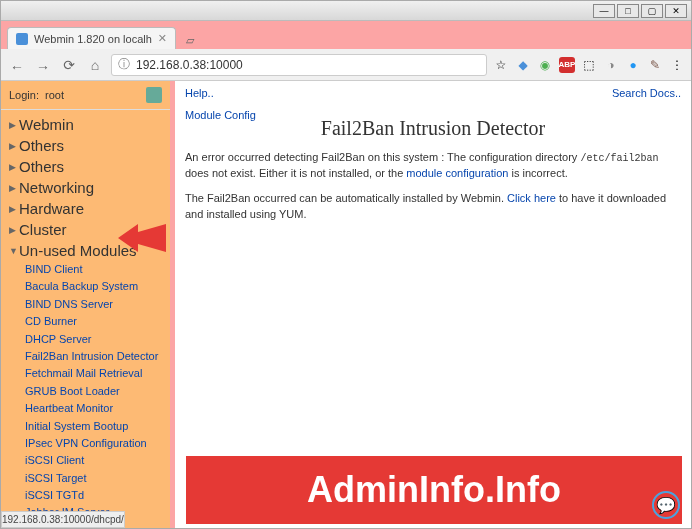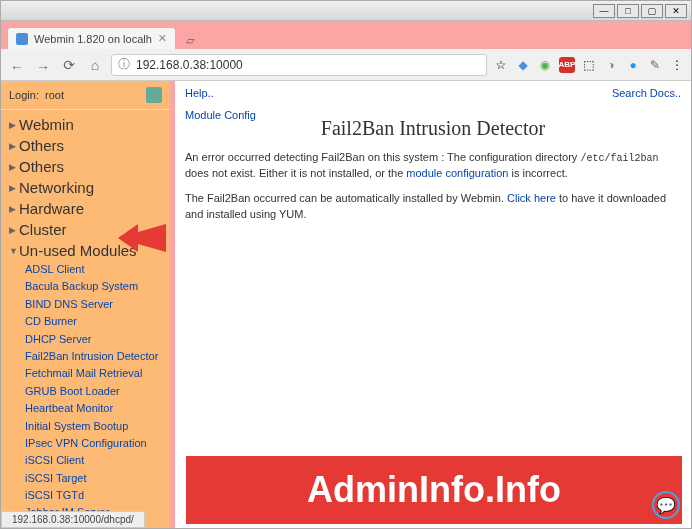--- a/index.html
+++ b/index.html
@@ -29,21 +29,21 @@
 .sub-list { padding-left: 20px; }
 .sub-item { padding: 1px 4px; color: #0645AD; cursor: pointer; font-size: 11px; line-height: 1.4; }
 .main { flex: 1; padding: 6px 10px; position: relative; color: #333; }
 .top-links { display: flex; justify-content: space-between; padding-bottom: 4px; }
 .top-links a { color: #0645AD; cursor: pointer; font-size: 11px; }
 .left-links { display: flex; flex-direction: column; gap: 10px; }
 .page-title { text-align: center; font-size: 20px; font-weight: normal; margin-top: -8px; margin-bottom: 10px; font-family: 'Times New Roman', serif; }
 .para { font-size: 11px; line-height: 1.4; margin-bottom: 10px; }
 .para a { color: #0645AD; cursor: pointer; }
 .mono { font-family: Liberation Mono, monospace; font-size: 10px; }
-.status-bar { position: absolute; bottom: 1px; left: 1px; background: #eee; border: 1px solid #ccc; padding: 2px 10px; font-size: 10px; color: #444; }
+.status-bar { position: absolute; bottom: 1px; left: 1px; background: #eee; border: 1px solid #ccc; padding: 2px 0; font-size: 10px; color: #444; }
 .red-arrow { position: absolute; left: 118px; top: 220px; z-index: 10; pointer-events: none; }
 .red-arrow svg { width: 48px; height: 36px; }
 .watermark { position: absolute; bottom: 5px; left: 186px; right: 10px; height: 68px; background: #e53935; display: flex; align-items: center; justify-content: center; font-size: 36px; font-weight: bold; font-family: Arial, sans-serif; color: #fff; z-index: 5; }
 .help-bubble { position: absolute; right: 12px; bottom: 10px; width: 28px; height: 28px; border: 2px solid #4aa3df; border-radius: 50%; display: flex; align-items: center; justify-content: center; color: #4aa3df; font-size: 16px; z-index: 6; cursor: pointer; }
 </style>
 </head>
 <body>
 
 <div class="window-frame">
   <div class="title-bar">
@@ -114,21 +114,21 @@
           </div>
           <div class="tree-item collapsed">
             <span class="tree-arrow"></span>
             <span>Cluster</span>
           </div>
           <div class="tree-item expanded">
             <span class="tree-arrow"></span>
             <span>Un-used Modules</span>
           </div>
           <div class="sub-list">
-            <div class="sub-item">ADSL Client</div>
+            <div class="sub-item">BIND Client</div>
             <div class="sub-item">Bacula Backup System</div>
             <div class="sub-item">BIND DNS Server</div>
             <div class="sub-item">CD Burner</div>
             <div class="sub-item">DHCP Server</div>
             <div class="sub-item">Fail2Ban Intrusion Detector</div>
             <div class="sub-item">Fetchmail Mail Retrieval</div>
             <div class="sub-item">GRUB Boot Loader</div>
             <div class="sub-item">Heartbeat Monitor</div>
             <div class="sub-item">Initial System Bootup</div>
             <div class="sub-item">IPsec VPN Configuration</div>

